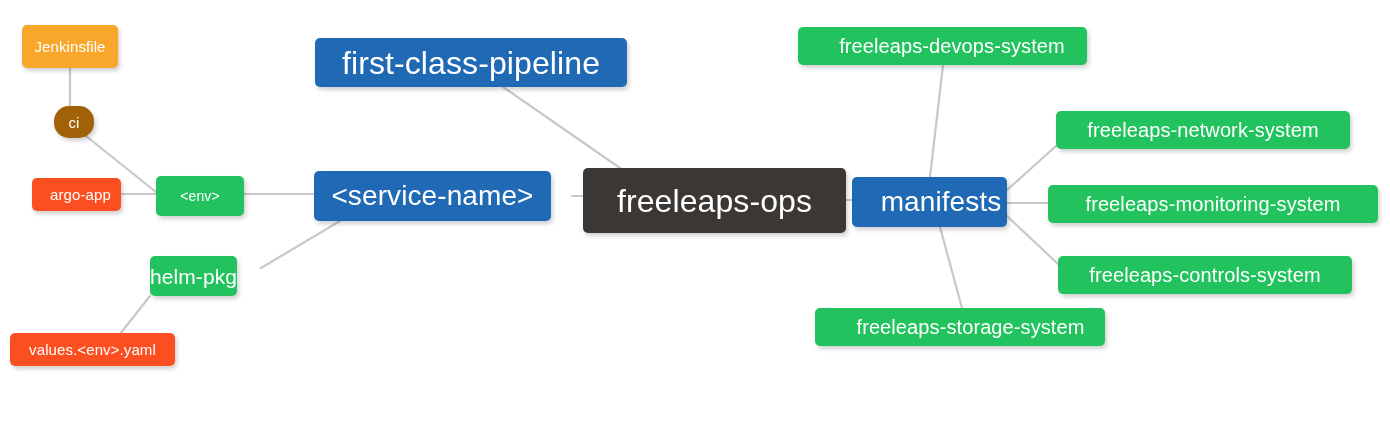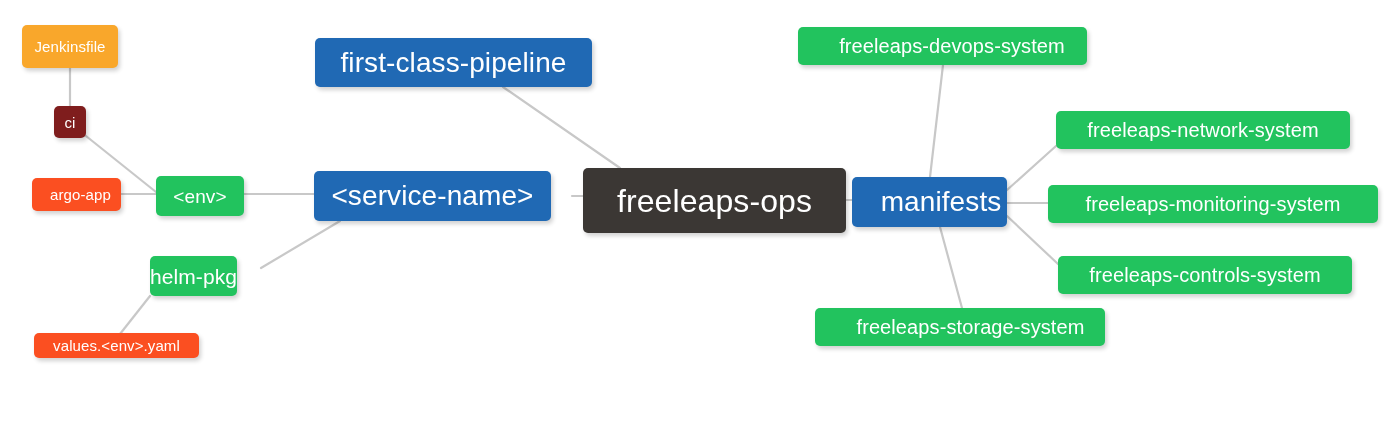--- a/index.html
+++ b/index.html
@@ -71,36 +71,36 @@
       <path class="edge-line" d="M 1007,190 L 1056,146" stroke="#c8c8c8"></path>
       <path class="edge-line" d="M 1007,203 L 1048,203" stroke="#c8c8c8"></path>
       <path class="edge-line" d="M 1007,216 L 1058,264" stroke="#c8c8c8"></path>
       <path class="edge-line" d="M 940,227 L 962,308" stroke="#c8c8c8"></path>
     </svg>
 
   <div id="node-layer">
       <div class="node" style="left: 22px; top: 25px; width: 96px; height: 43px; background: rgb(249, 167, 43); font-size: 15px;">
         <span class="node-label">Jenkinsfile</span>
       </div>
-      <div class="node" style="left: 54px; top: 106px; width: 32px; height: 32px; background: #7f1d1d; font-size: 15px;">
+      <div class="node" style="left: 54px; top: 106px; width: 40px; height: 32px; background: #a16207; font-size: 15px; border-radius: 15px;">
         <span class="node-label">ci</span>
       </div>
       <div class="node" style="left: 32px; top: 178px; width: 89px; height: 33px; background: rgb(251, 79, 33); font-size: 15px; padding-left: 20px;">
         <span class="node-label">argo-app</span>
       </div>
-      <div class="node" style="left: 156px; top: 176px; width: 88px; height: 40px; background: rgb(34, 195, 94); font-size: 19px;">
+      <div class="node" style="left: 156px; top: 176px; width: 88px; height: 40px; background: rgb(34, 195, 94); font-size: 14px;">
         <span class="node-label">&lt;env&gt;</span>
       </div>
       <div class="node" style="left: 150px; top: 256px; width: 87px; height: 40px; background: rgb(34, 195, 94); font-size: 21px;">
         <span class="node-label">helm-pkg</span>
       </div>
-      <div class="node" style="left: 10px; top: 333px; width: 165px; height: 25px; background: rgb(251, 79, 33); font-size: 15px; margin-left: 24px;">
+      <div class="node" style="left: 10px; top: 333px; width: 165px; height: 33px; background: rgb(251, 79, 33); font-size: 15px;">
         <span class="node-label">values.&lt;env&gt;.yaml</span>
       </div>
-      <div class="node" style="left: 315px; top: 38px; width: 277px; height: 49px; background: rgb(32, 105, 180); font-size: 28px;">
+      <div class="node" style="left: 315px; top: 38px; width: 312px; height: 49px; background: rgb(32, 105, 180); font-size: 32px;">
         <span class="node-label">first-class-pipeline</span>
       </div>
       <div class="node" style="left: 314px; top: 171px; width: 237px; height: 50px; background: rgb(32, 105, 180); font-size: 28px;">
         <span class="node-label">&lt;service-name&gt;</span>
       </div>
       <div class="node" style="left: 583px; top: 168px; width: 263px; height: 65px; background: rgb(59, 55, 52); font-size: 32px;">
         <span class="node-label">freeleaps-ops</span>
       </div>
       <div class="node" style="left: 852px; top: 177px; width: 155px; height: 50px; background: rgb(32, 105, 180); font-size: 28px; padding-left: 35px;">
         <span class="node-label">manifests</span>

